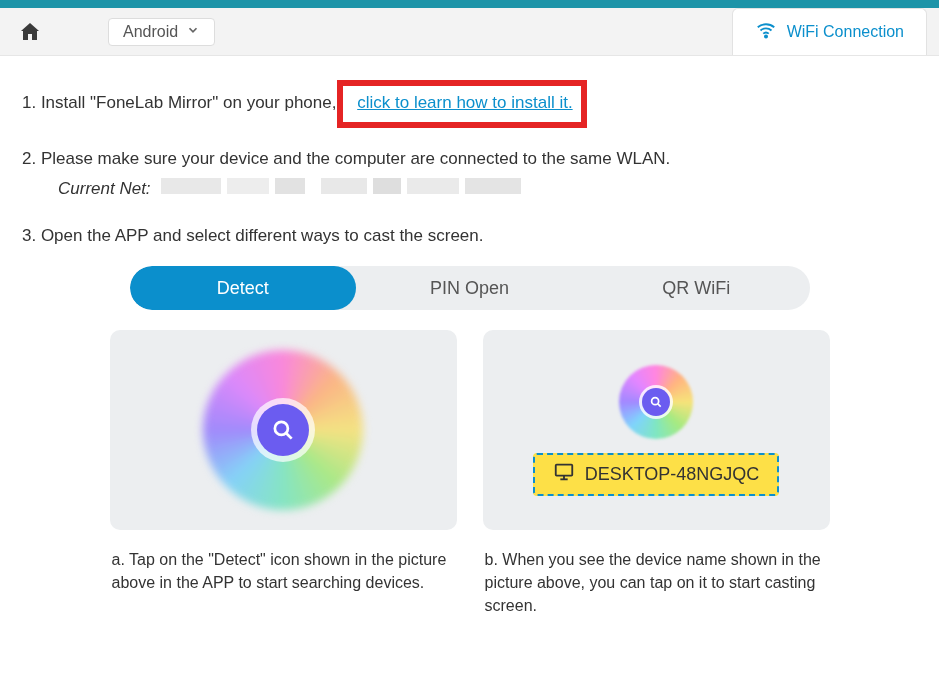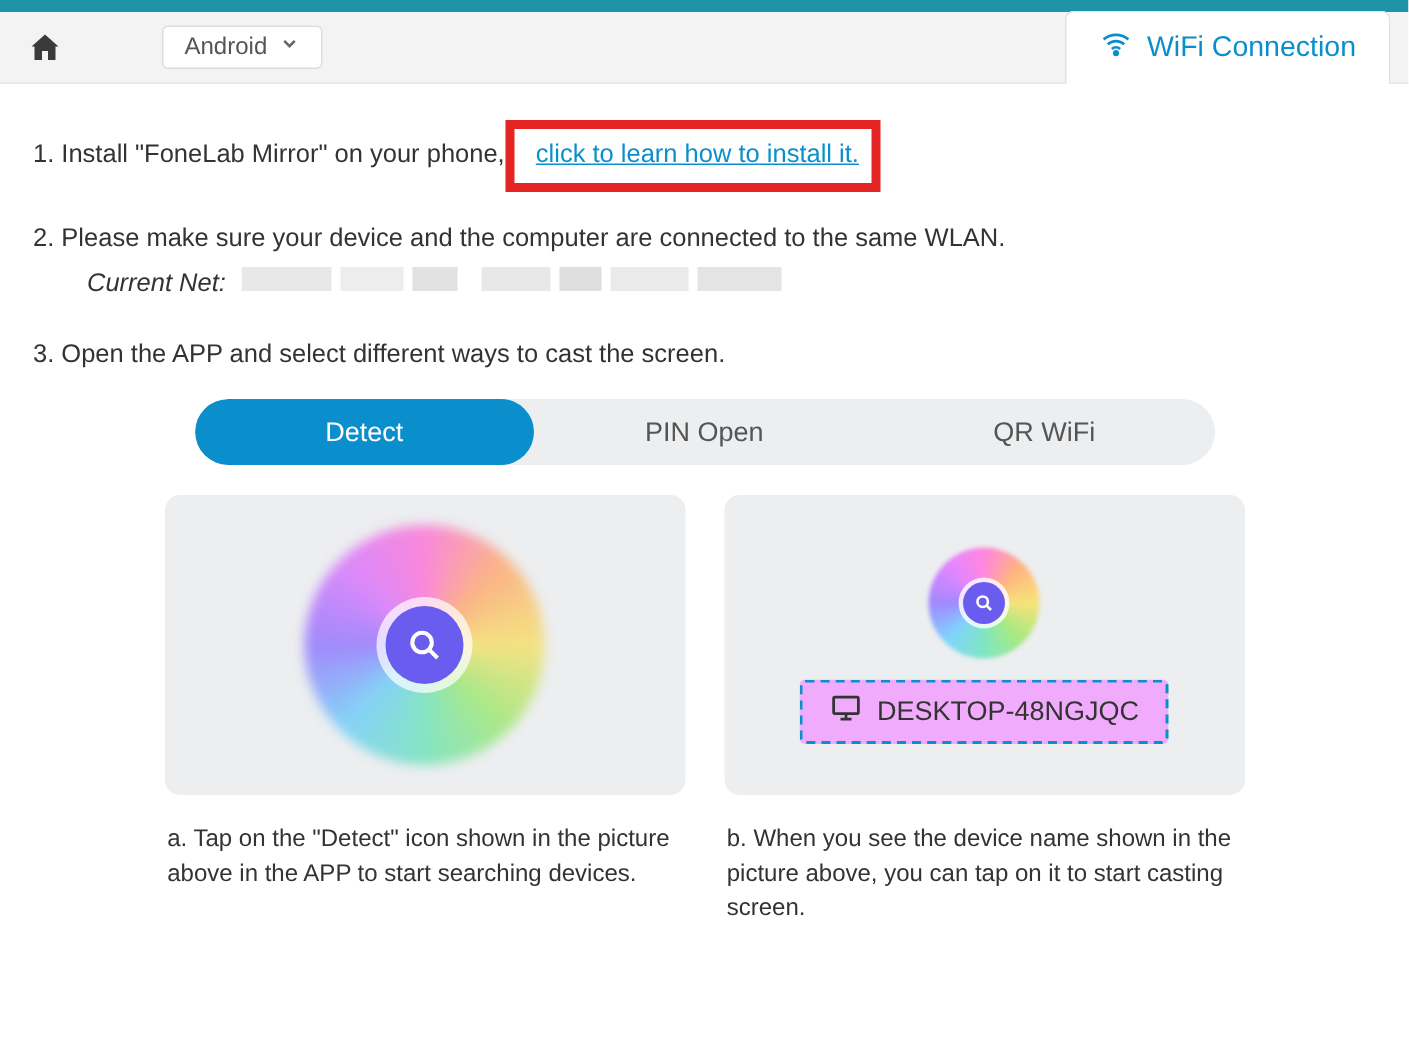--- a/index.html
+++ b/index.html
@@ -35,21 +35,21 @@
     border-radius: 4px;
     font-size: 16px;
     color: #555;
     cursor: pointer;
   }
   .platform-select .chev { margin-left: 8px; }
   .toolbar-spacer { flex: 1; }
   .conn-tab {
     display: flex; align-items: center;
     padding: 10px 22px;
-    font-size: 19px;
+    font-size: 16px;
     color: #555;
     cursor: pointer;
     border-top-left-radius: 6px;
     border-top-right-radius: 6px;
   }
   .conn-tab.active {
     background: #fff;
     color: #0b8fcc;
     border: 1px solid #e2e2e2;
     border-bottom: none;
@@ -141,21 +141,21 @@
     box-shadow: 0 0 0 6px rgba(255,255,255,0.7);
   }
   .search-bubble.small { width: 28px; height: 28px; box-shadow: 0 0 0 3px rgba(255,255,255,0.8); }
   .ring-wrap { position: relative; display: flex; align-items: center; justify-content: center; }
   .device-row {
     margin-top: 14px;
     border: 2px dashed #0b8fcc;
     border-radius: 4px;
     padding: 6px 18px;
     display: flex; align-items: center;
-    background: #f0abfc;
+    background: #fde047;
     font-size: 18px;
     color: #333;
   }
   .device-row .mon { margin-right: 10px; }
 </style>
 </head>
 <body>
 
 <div class="top-strip"></div>
 

